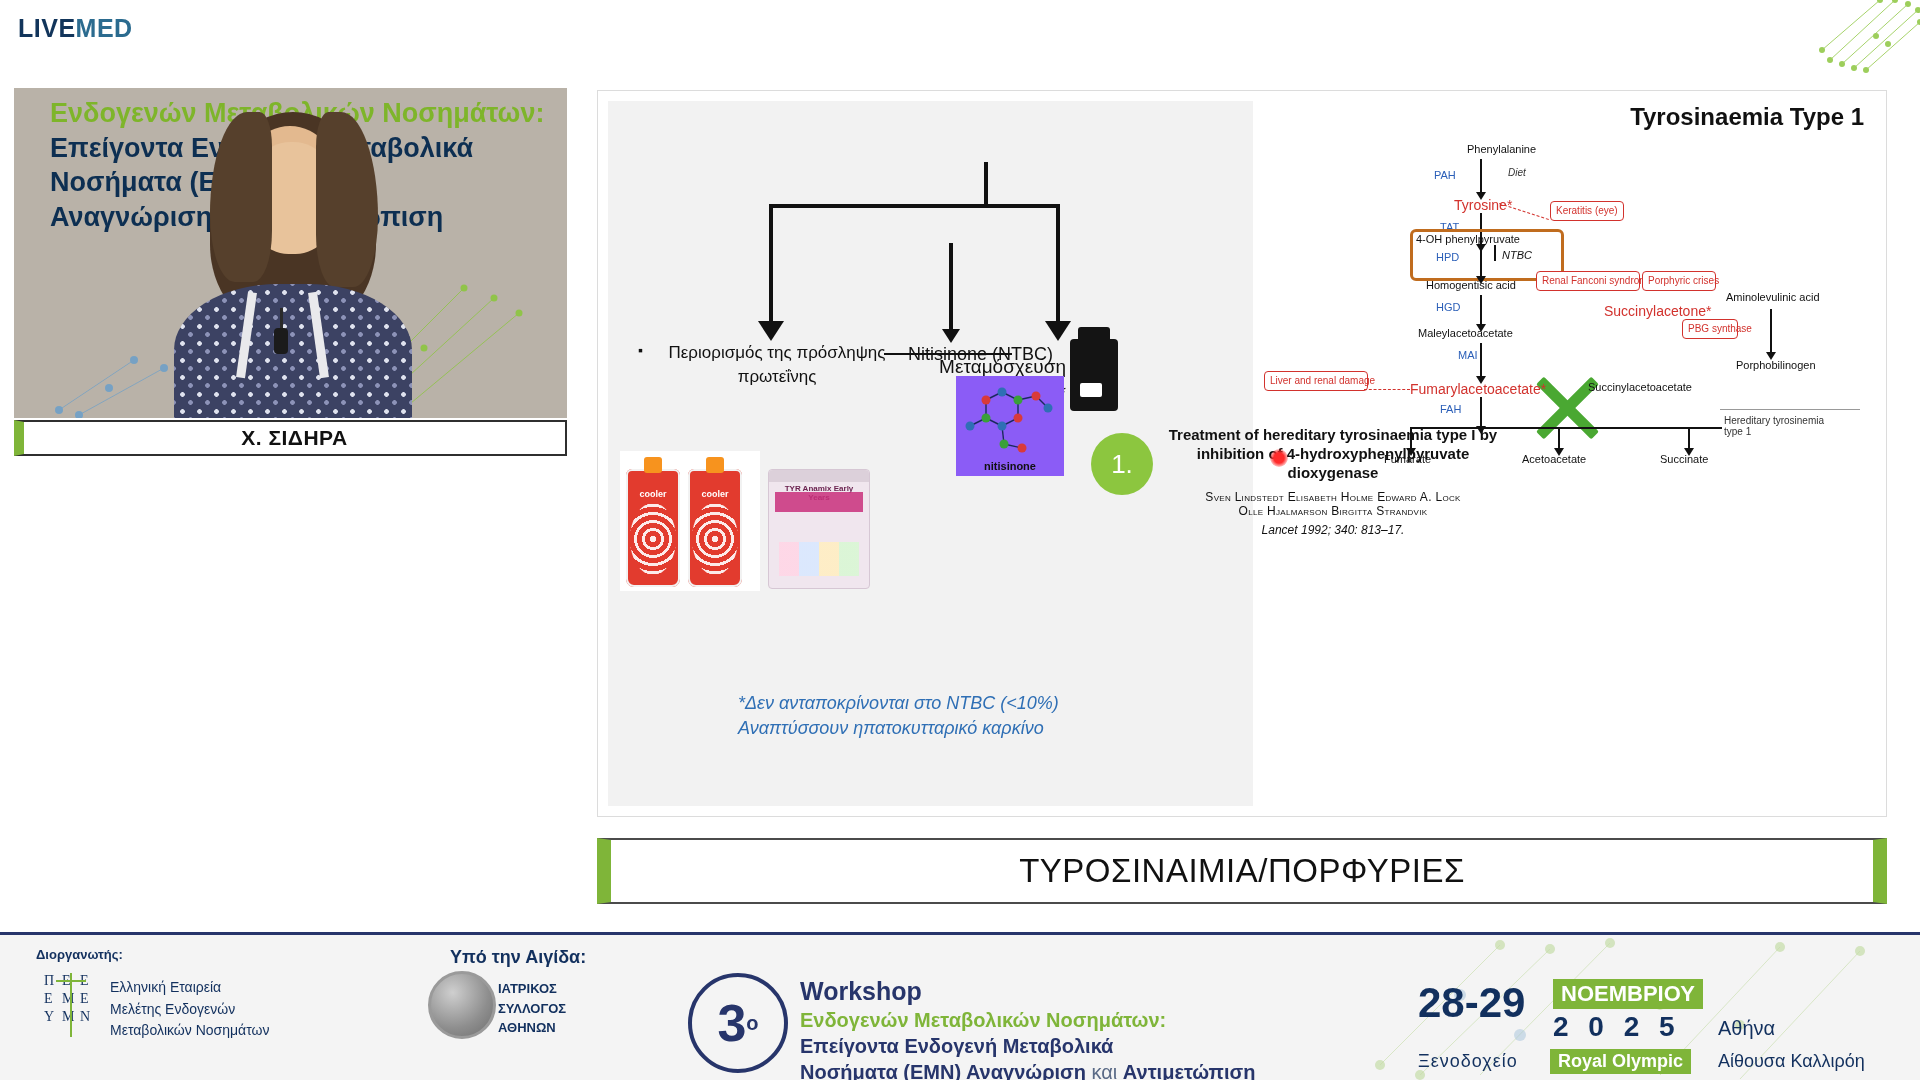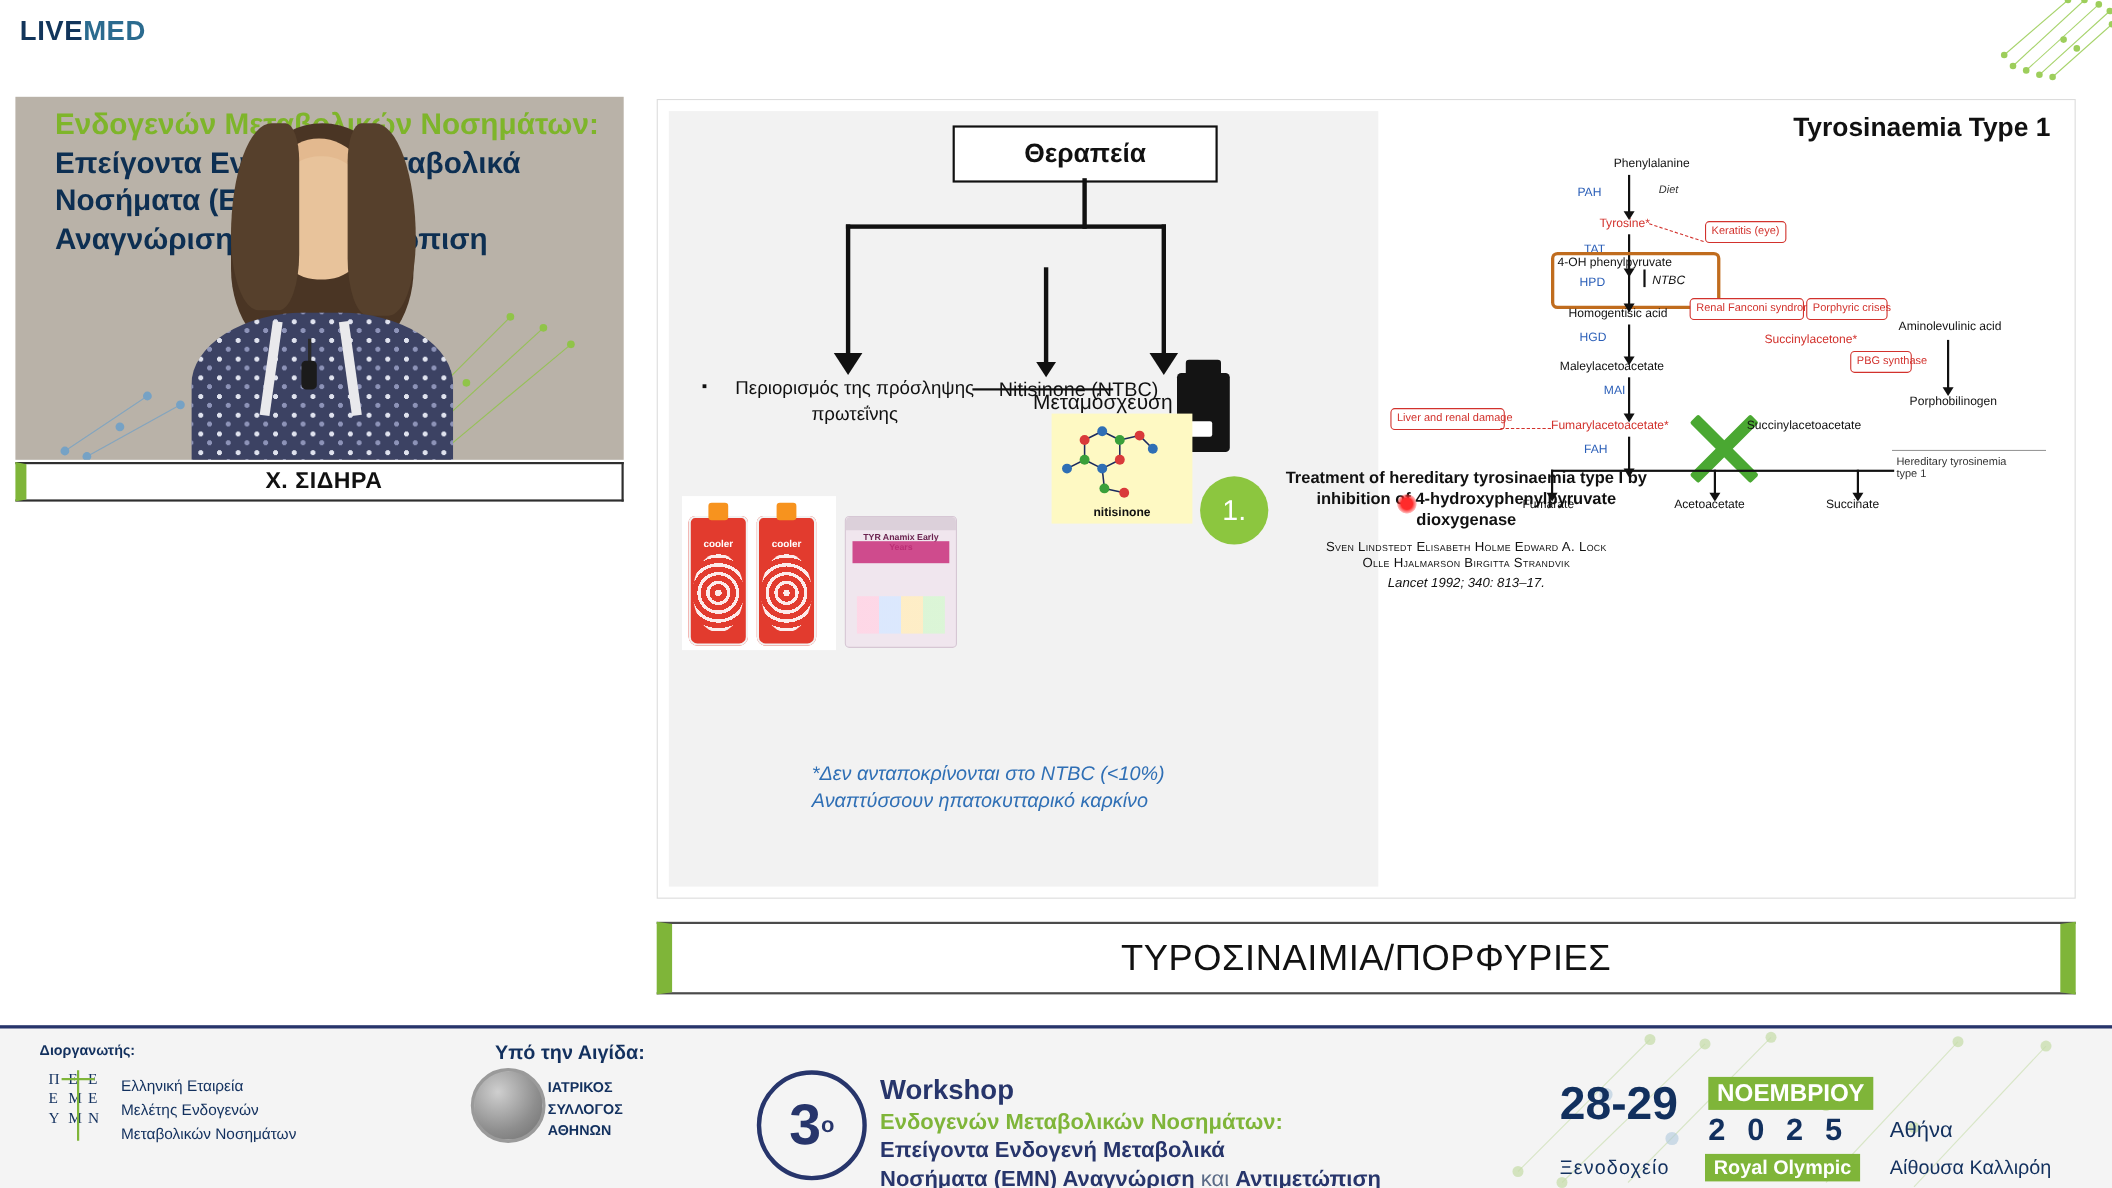--- a/index.html
+++ b/index.html
@@ -158,22 +158,22 @@
     position: absolute; left: 470px; top: 226px; width: 32px; height: 14px;
     background: #141414; border-radius: 3px 3px 0 0;
   }
   .bottle-label {
     position: absolute; left: 472px; top: 282px; width: 22px; height: 14px;
     background: #fff; border-radius: 2px;
   }
 
   
   .mol-card {
-    position: absolute; left: 348px; top: 275px; width: 128px; height: 100px;
-    background: #fef9c3;
+    position: absolute; left: 348px; top: 275px; width: 108px; height: 100px;
+    background: #8b5cf6;
   }
   .mol-card .mol-title {
     position: absolute; bottom: 4px; left: 0; width: 100%;
     text-align: center; font-size: 11px; font-weight: bold; color: #111;
   }
 
   
   .pouches {
     position: absolute; left: 12px; top: 350px; width: 140px; height: 140px;
     background: #ffffff;
@@ -229,21 +229,21 @@
   
   .tyr-title {
     position: absolute; right: 22px; top: 12px;
     font-size: 24px; font-weight: bold; color: #111;
   }
   .tyr-wrap {
     position: absolute; left: 660px; top: 50px; width: 618px; height: 600px;
   }
   .tnode { position: absolute; font-size: 11px; color: #111; white-space: nowrap; }
   .tenz  { position: absolute; font-size: 11px; color: #2b5fb8; white-space: nowrap; }
-  .tred  { position: absolute; font-size: 11px; color: #d2322d; white-space: nowrap; }
+  .tred  { position: absolute; font-size: 14px; color: #d2322d; white-space: nowrap; }
   .tgray { position: absolute; font-size: 10px; color: #333; white-space: nowrap; }
   .tbox-red {
     position: absolute; border: 1px solid #d2322d; border-radius: 4px;
     color: #d2322d; font-size: 10px; text-align: center; padding: 3px 5px;
     background: #fff; line-height: 1.15; white-space: nowrap;
   }
   .tbox-orange {
     position: absolute; border: 3px solid #c06c1e; border-radius: 6px;
     width: 148px; height: 46px; background: transparent;
   }
@@ -453,21 +453,20 @@
         <div class="mic"></div>
       </div>
     </div>
     <div class="speaker-name">Χ. ΣΙΔΗΡΑ</div>
   </div>
 
   <div class="slide">
 
     <div class="slide-inner">
 
-      <div class="box-therapy">Θεραπεία</div>
 
       <div class="ln" style="left:376px; top:61px; width:4px; height:46px;"></div>
       <div class="ln" style="left:161px; top:103px; width:291px; height:4px;"></div>
       <div class="ln" style="left:161px; top:103px; width:4px; height:120px;"></div>
       <div class="ln" style="left:448px; top:103px; width:4px; height:120px;"></div>
       <div class="ln" style="left:341px; top:142px; width:4px; height:88px;"></div>
       <div class="arrowhead" style="left:150px; top:220px;"></div>
       <div class="arrowhead" style="left:437px; top:220px;"></div>
       <div class="arrowhead-sm" style="left:334px; top:228px;"></div>
       <div class="ln" style="left:276px; top:252px; width:128px; height:2px;"></div>

